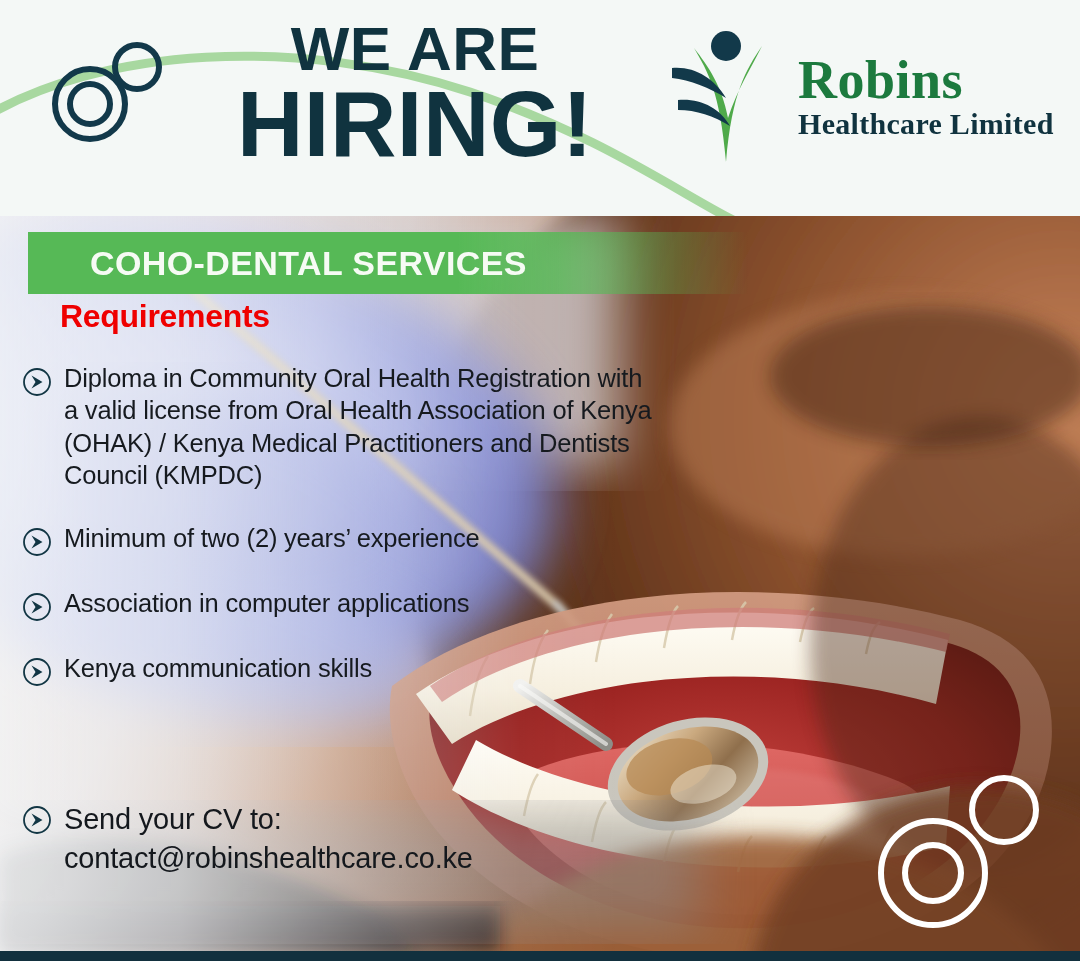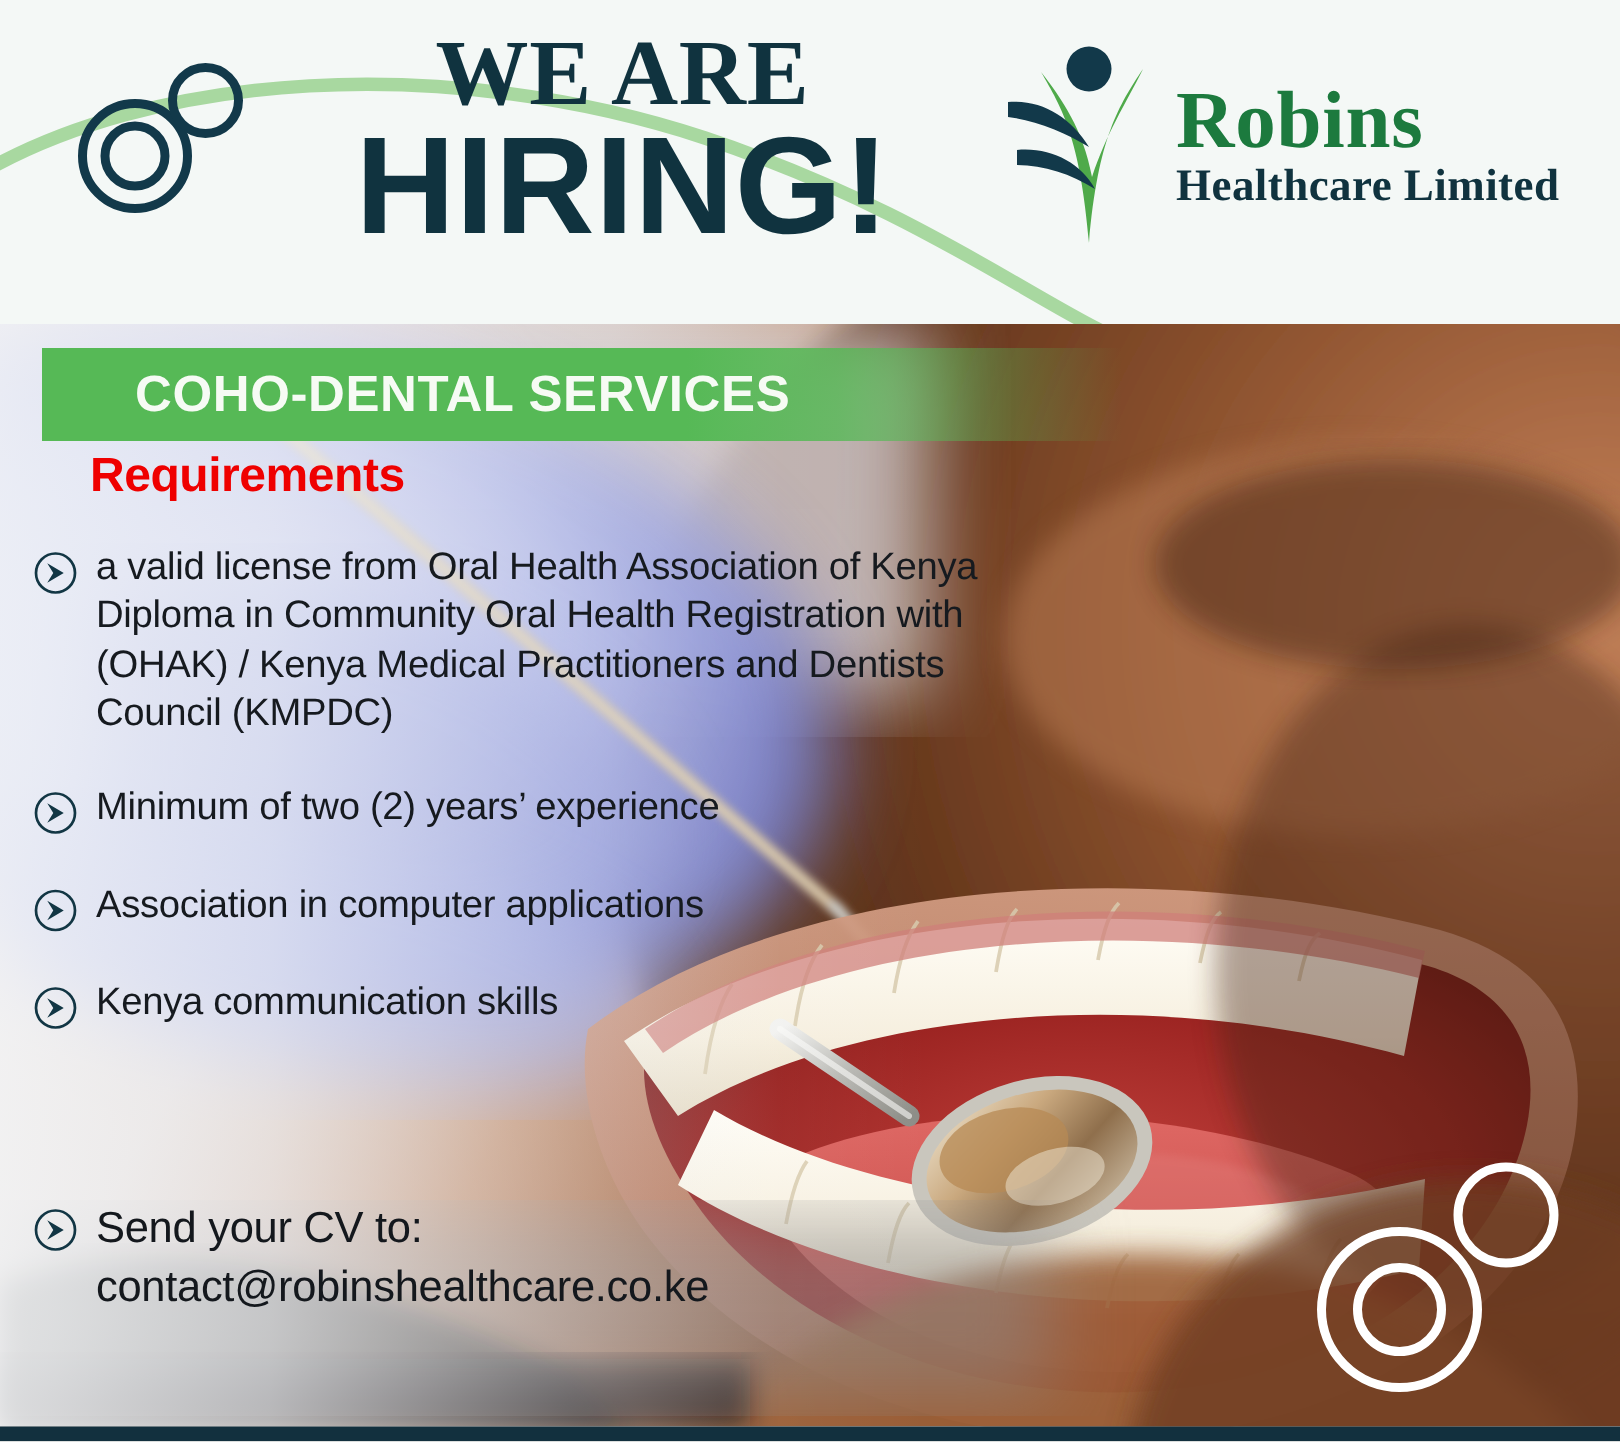--- a/index.html
+++ b/index.html
@@ -33,21 +33,21 @@
   .deco-circles-tl {
     position: absolute; left: 46px; top: 36px;
     width: 120px; height: 110px;
   }
   .hiring-block {
     position: absolute; left: 195px; top: 18px;
     width: 440px;
     text-align: center;
   }
   .we-are {
-    font-family: Liberation Serif, serif;
+    font-family: Liberation Sans, sans-serif;
     font-weight: bold;
     font-size: 62px;
     letter-spacing: 0.5px;
     color: #10333f;
     line-height: 1.0;
     text-align: center;
   }
   .hiring {
     font-family: "Liberation Sans", sans-serif;
     font-weight: bold;
@@ -55,21 +55,21 @@
     letter-spacing: 0.5px;
     color: #10333f;
     line-height: 1.05;
     margin-top: -4px;
     text-align: center;
   }
 
   
   .logo {
     position: absolute; left: 672px; top: 26px;
-    display: flex; align-items: center; gap: 4px;
+    display: flex; align-items: center; gap: 18px;
   }
   .logo-mark { width: 108px; height: 140px; flex: 0 0 auto; }
   .logo-text { display: flex; flex-direction: column; line-height: 1.0; }
   .logo-name {
     font-family: "Liberation Serif", serif;
     font-weight: bold;
     font-size: 54px;
     color: #1c7a3e;
     letter-spacing: 0.5px;
   }
@@ -383,22 +383,22 @@
     <div class="req-title">Requirements</div>
 
     <div class="bullets">
 
       <div class="bullet">
         <svg class="bullet-icon" viewBox="0 0 30 30" xmlns="http://www.w3.org/2000/svg" aria-hidden="true">
           <circle cx="15" cy="15" r="13" fill="none" stroke="#123644" stroke-width="1.8"></circle>
           <path d="M9.5,8.5 L20.5,15 L9.5,21.5 L13.5,15 Z" fill="#123644"></path>
         </svg>
         <div class="bullet-text">
+          <span class="l">Diploma in Community Oral Health Registration with</span>
           <span class="l">a valid license from Oral Health Association of Kenya</span>
-          <span class="l">Diploma in Community Oral Health Registration with</span>
           <span class="l">(OHAK) / Kenya Medical Practitioners and Dentists</span>
           <span class="l">Council (KMPDC)</span>
         </div>
       </div>
 
       <div class="bullet">
         <svg class="bullet-icon" viewBox="0 0 30 30" xmlns="http://www.w3.org/2000/svg" aria-hidden="true">
           <circle cx="15" cy="15" r="13" fill="none" stroke="#123644" stroke-width="1.8"></circle>
           <path d="M9.5,8.5 L20.5,15 L9.5,21.5 L13.5,15 Z" fill="#123644"></path>
         </svg>

